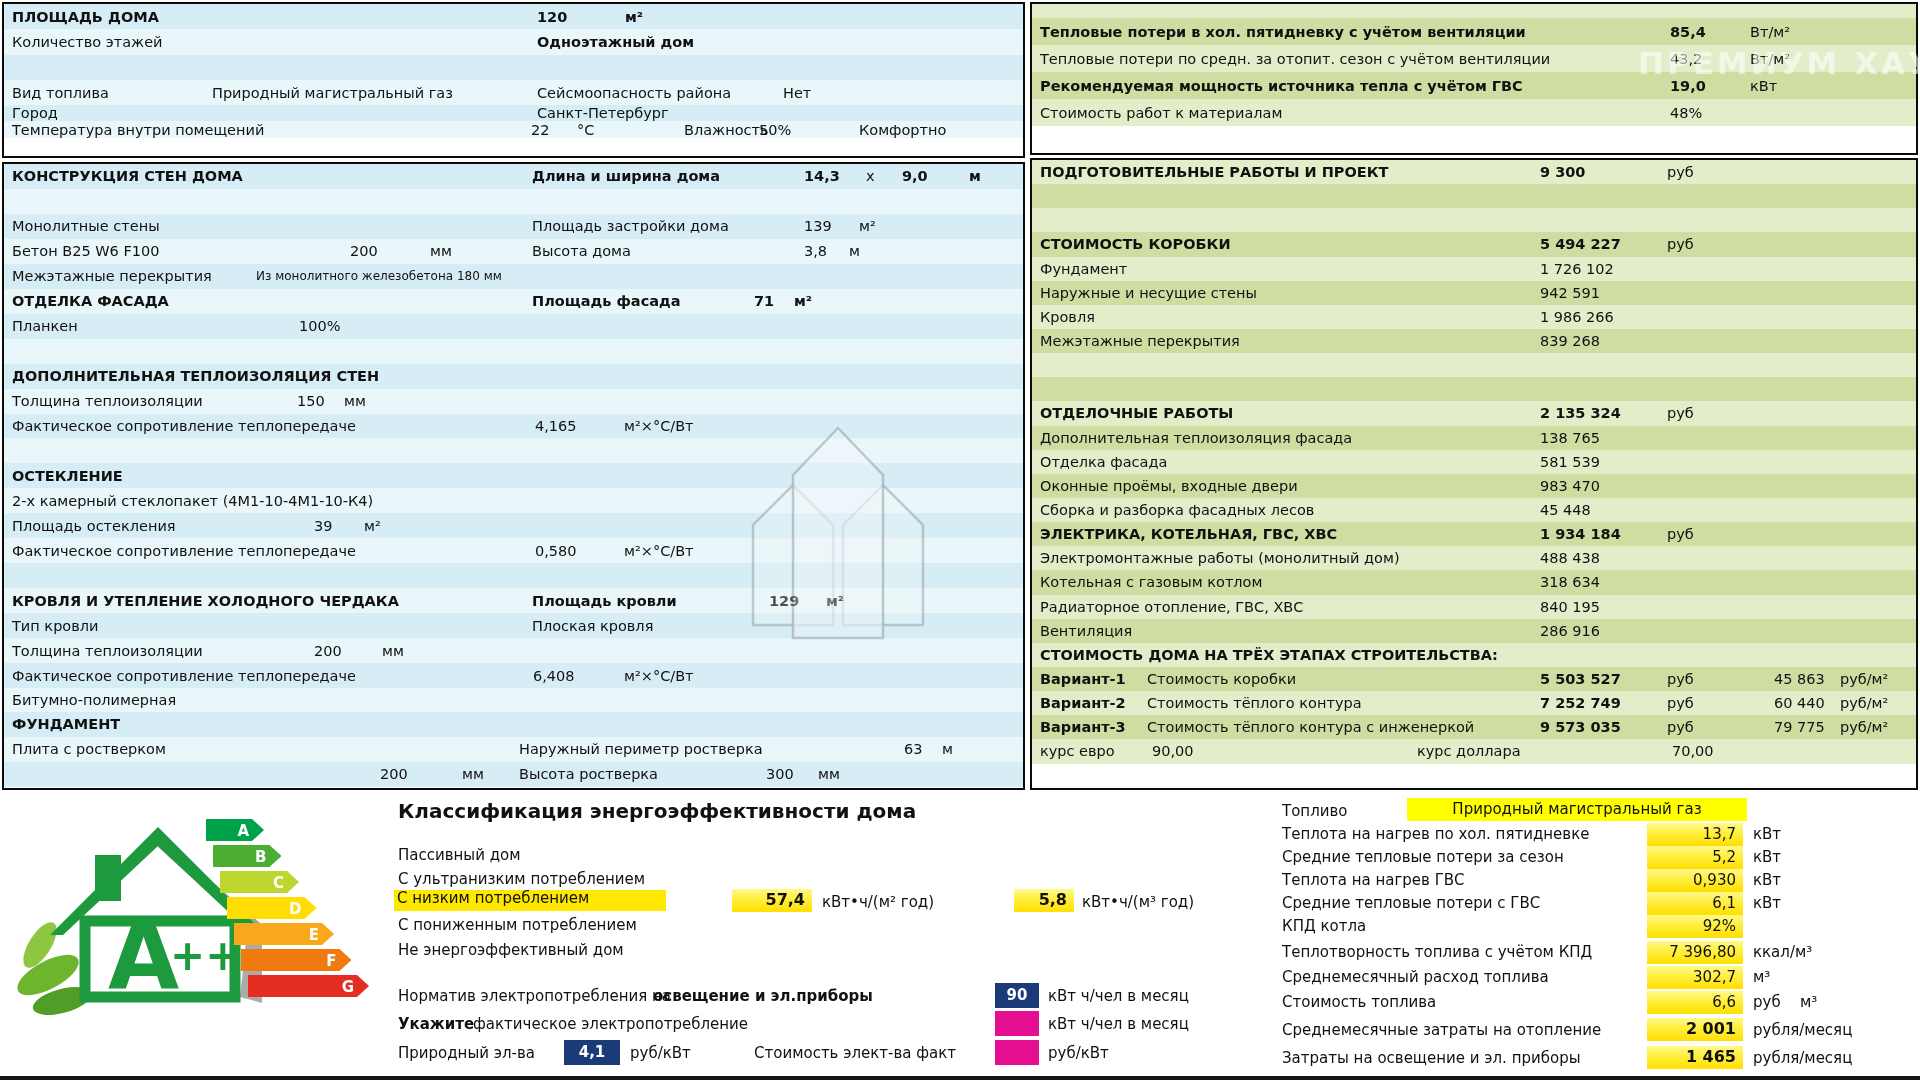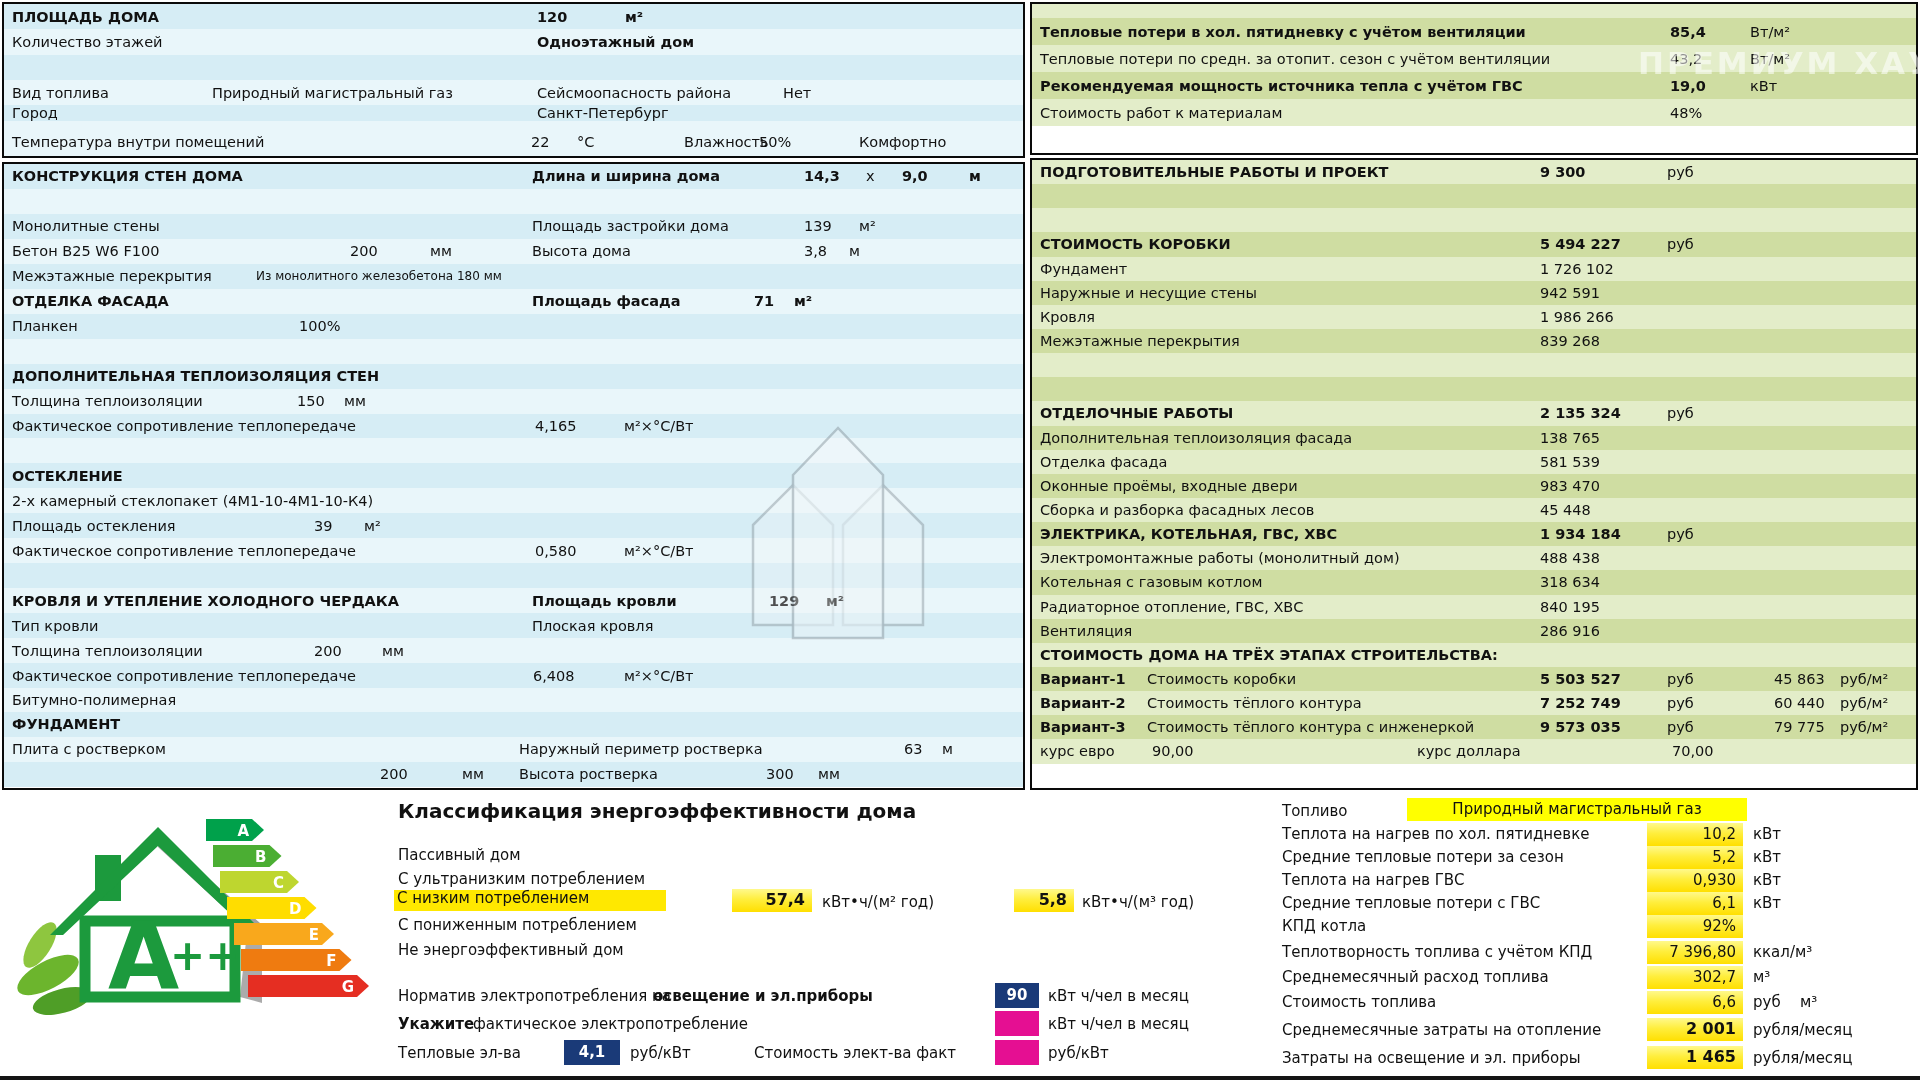--- a/index.html
+++ b/index.html
@@ -50,21 +50,21 @@
     <div class="row" style="height: 25.33px;">
       <span class="cell " style="left: 8px;">Вид топлива</span>
       <span class="cell " style="left: 208px;">Природный магистральный газ</span>
       <span class="cell " style="left: 533px;">Сейсмоопасность района</span>
       <span class="cell " style="left: 779px;">Нет</span>
     </div>
     <div class="row" style="height: 16px;">
       <span class="cell " style="left: 8px;">Город</span>
       <span class="cell " style="left: 533px;">Санкт-Петербург</span>
     </div>
-    <div class="row" style="height: 41px; padding-left: 15px;">
+    <div class="row" style="height: 17px; padding-left: 15px;">
       <span class="cell " style="left: 8px;">Температура внутри помещений</span>
       <span class="cell " style="left: 527px;">22</span>
       <span class="cell " style="left: 573px;">°C</span>
       <span class="cell " style="left: 680px;">Влажность</span>
       <span class="cell " style="left: 755px;">50%</span>
       <span class="cell " style="left: 855px;">Комфортно</span>
     </div>
   </div>
 
 <div class="panel blue" style="left:2px;top:162px;width:1019px;height:624px;">
@@ -333,32 +333,32 @@
     </div>
   <div>
       <div class="item " style="left: 398px; top: 193px;">Норматив электропотребления на</div>
       <div class="item b" style="left: 653px; top: 193px;">освещение и эл.приборы</div>
       <div class="item nbx" style="left: 995px; top: 188px; width: 44px;">90</div>
       <div class="item " style="left: 1048px; top: 193px;">кВт ч/чел в месяц</div>
       <div class="item b" style="left: 398px; top: 221px;">Укажите</div>
       <div class="item " style="left: 473px; top: 221px;">фактическое электропотребление</div>
       <div class="item mbx" style="left: 995px; top: 216px; width: 44px;"></div>
       <div class="item " style="left: 1048px; top: 221px;">кВт ч/чел в месяц</div>
-      <div class="item " style="left: 398px; top: 250px;">Тепловые эл-ва</div>
+      <div class="item " style="left: 398px; top: 250px;">Природный эл-ва</div>
       <div class="item nbx" style="left: 564px; top: 245px; width: 56px;">4,1</div>
       <div class="item " style="left: 630px; top: 250px;">руб/кВт</div>
       <div class="item " style="left: 754px; top: 250px;">Стоимость элект-ва факт</div>
       <div class="item mbx" style="left: 995px; top: 245px; width: 44px;"></div>
       <div class="item " style="left: 1048px; top: 250px;">руб/кВт</div>
     </div>
   <div>
       <div class="item " style="left: 1282px; top: 8px;">Топливо</div>
       <div class="item ybright" style="left: 1407px; top: 3px; width: 340px;">Природный магистральный газ</div>
       <div class="item " style="left: 1282px; top: 31px;">Теплота на нагрев по хол. пятидневке</div>
-      <div class="item ybx" style="left: 1647px; top: 28px; width: 96px;">10,2</div>
+      <div class="item ybx" style="left: 1647px; top: 28px; width: 96px;">13,7</div>
       <div class="item " style="left: 1753px; top: 31px;">кВт</div>
       <div class="item " style="left: 1282px; top: 54px;">Средние тепловые потери за сезон</div>
       <div class="item ybx" style="left: 1647px; top: 51px; width: 96px;">5,2</div>
       <div class="item " style="left: 1753px; top: 54px;">кВт</div>
       <div class="item " style="left: 1282px; top: 77px;">Теплота на нагрев ГВС</div>
       <div class="item ybx" style="left: 1647px; top: 74px; width: 96px;">0,930</div>
       <div class="item " style="left: 1753px; top: 77px;">кВт</div>
       <div class="item " style="left: 1282px; top: 100px;">Средние тепловые потери с ГВС</div>
       <div class="item ybx" style="left: 1647px; top: 97px; width: 96px;">6,1</div>
       <div class="item " style="left: 1753px; top: 100px;">кВт</div>

